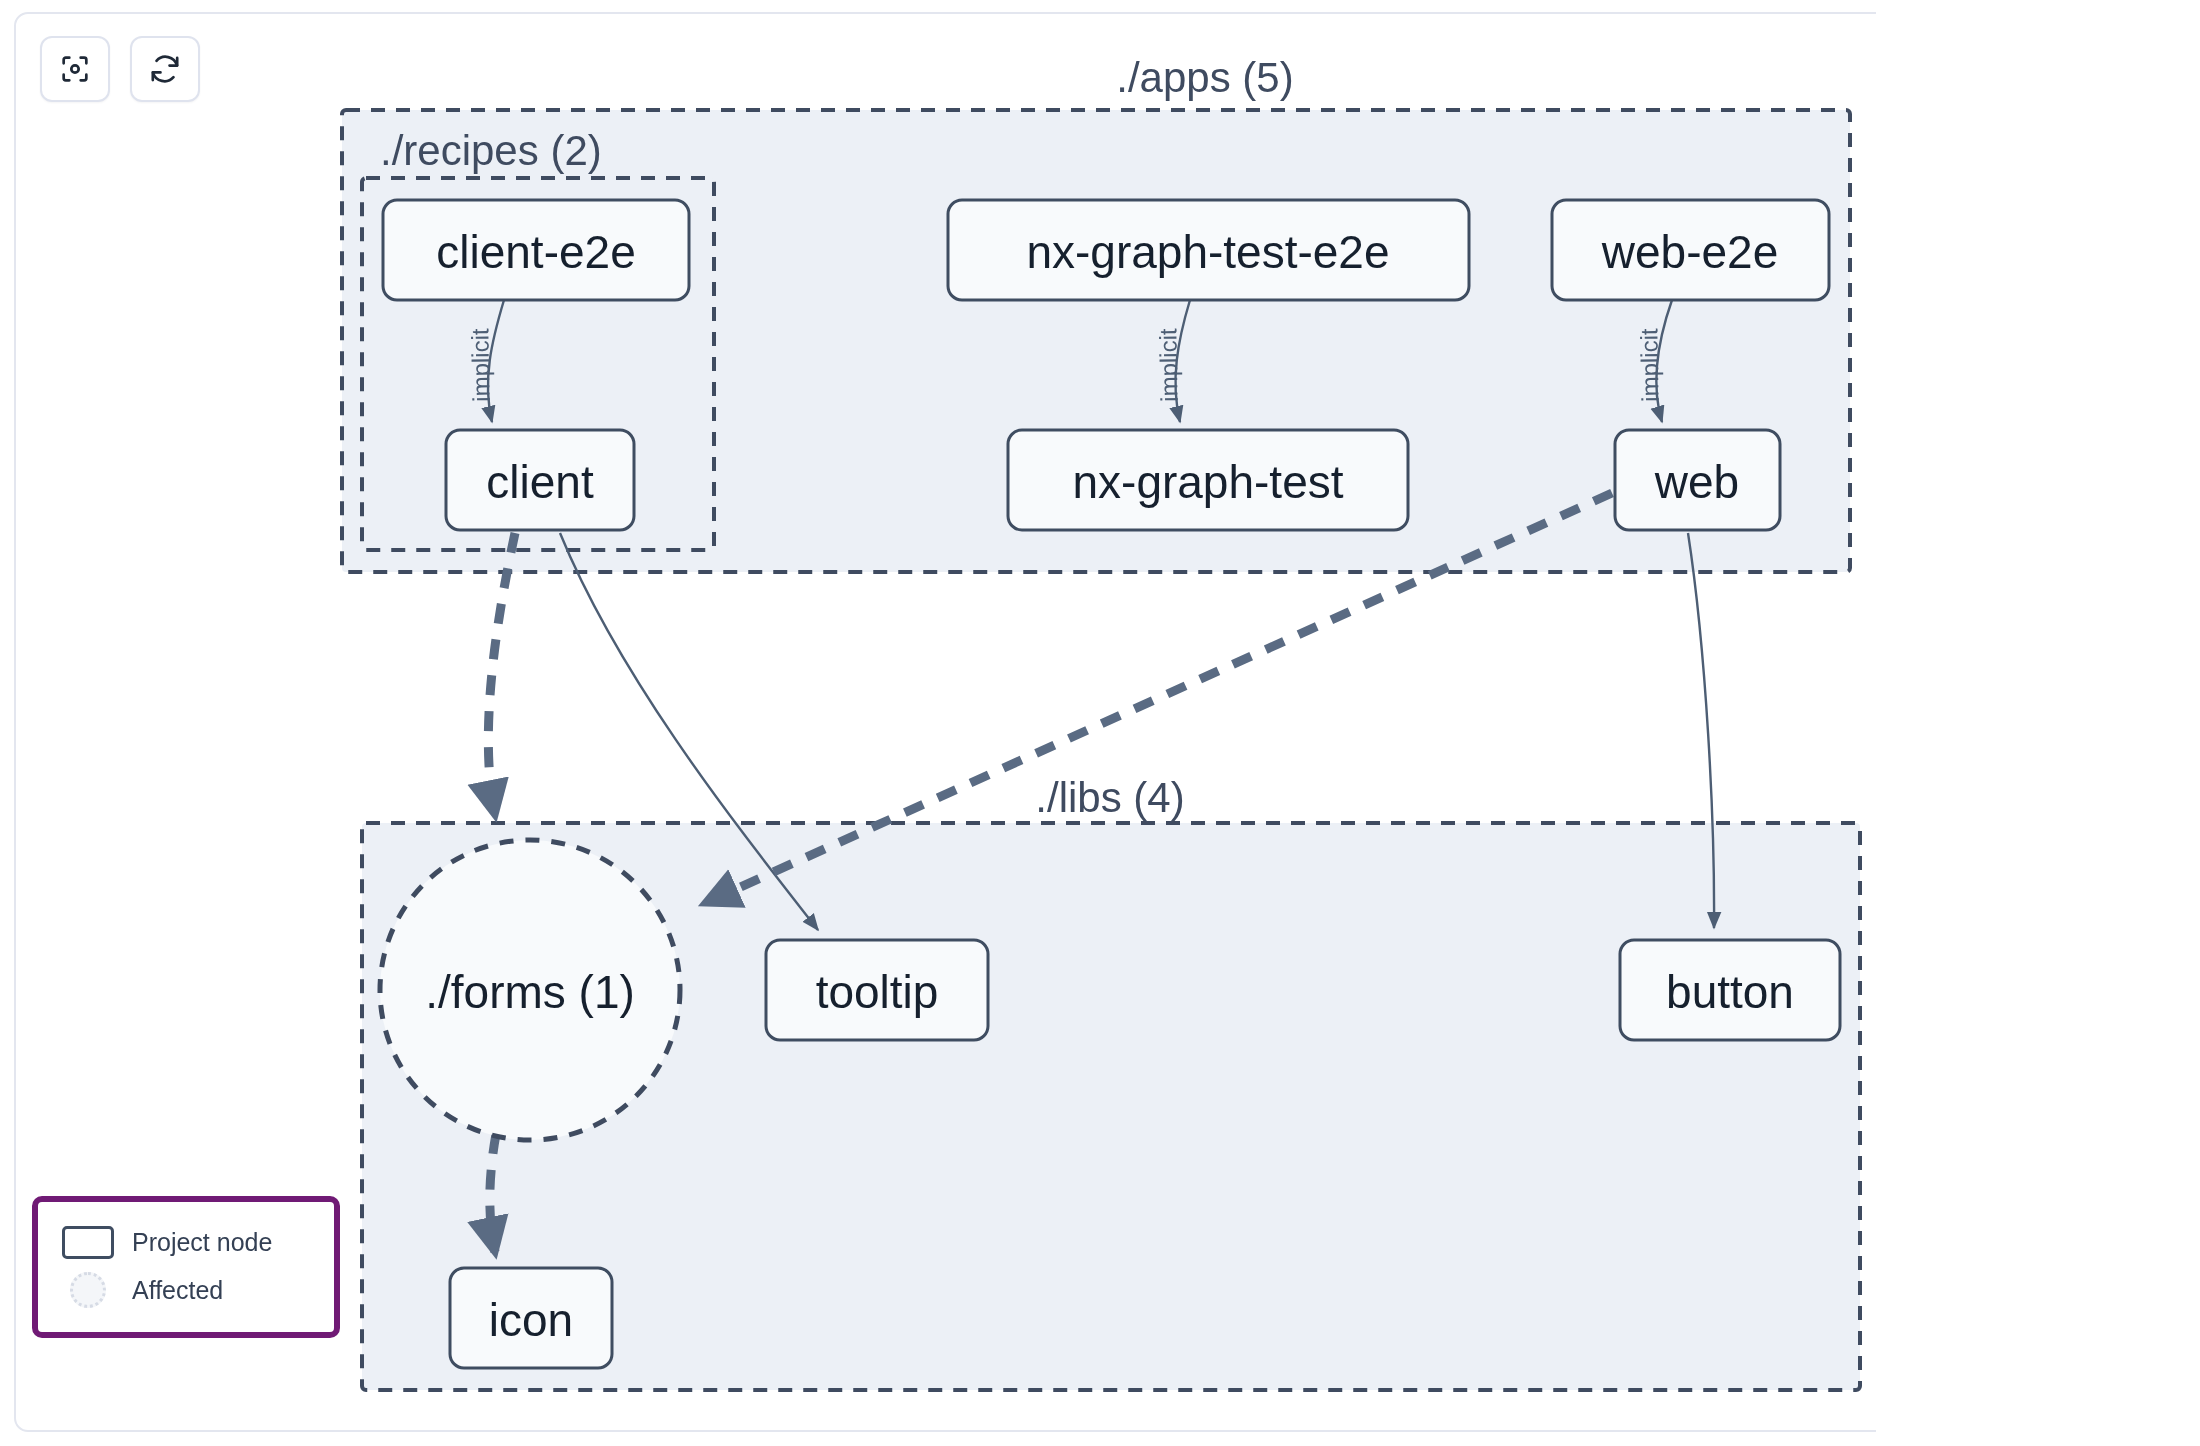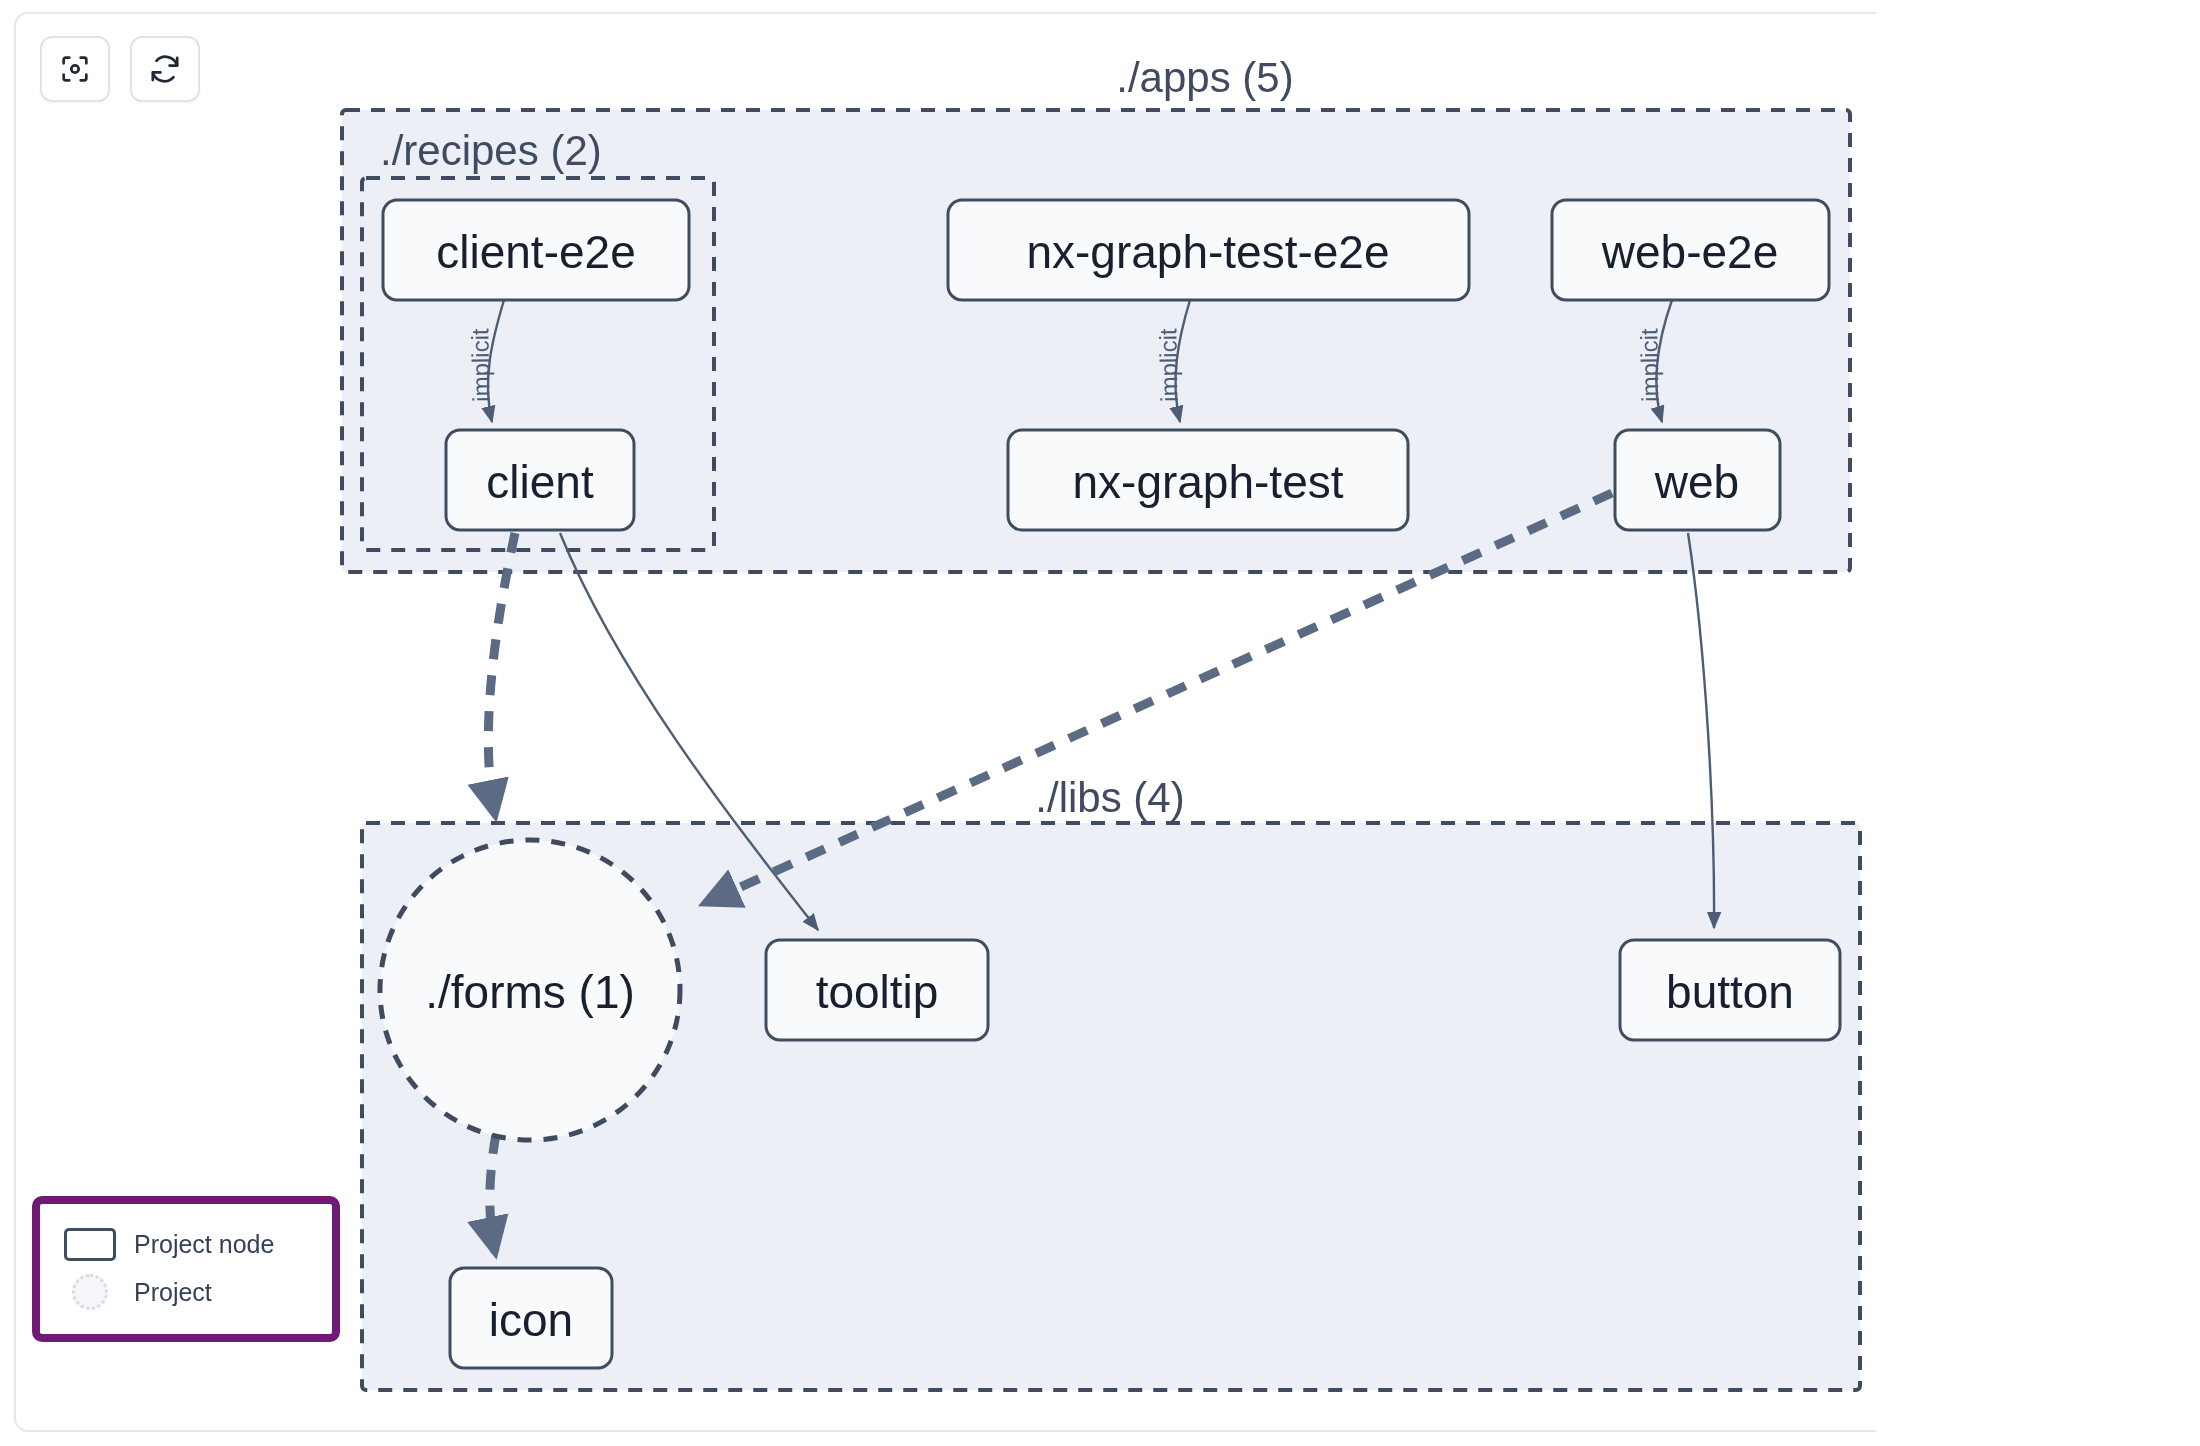--- a/index.html
+++ b/index.html
@@ -108,21 +108,21 @@
     text-anchor: middle;
   }
 
   
   .legend {
     position: absolute;
     left: 32px;
     top: 1196px;
     width: 308px;
     background: #ffffff;
-    border: 8px solid #701a75;
+    border: 6px solid #701a75;
     border-radius: 10px;
     padding: 16px 18px 18px 18px;
     box-sizing: border-box;
     z-index: 30;
   }
   .legend-row {
     display: flex;
     align-items: center;
     height: 48px;
   }
@@ -317,17 +317,17 @@
     <div class="legend-row">
       <span class="legend-swatch">
         <span class="sw-project"></span>
       </span>
       <span class="legend-label">Project node</span>
     </div>
     <div class="legend-row">
       <span class="legend-swatch">
         <span class="sw-affected"></span>
       </span>
-      <span class="legend-label">Project</span>
+      <span class="legend-label">Affected</span>
     </div>
   </div>
 
 </div>
 
 </body></html>

